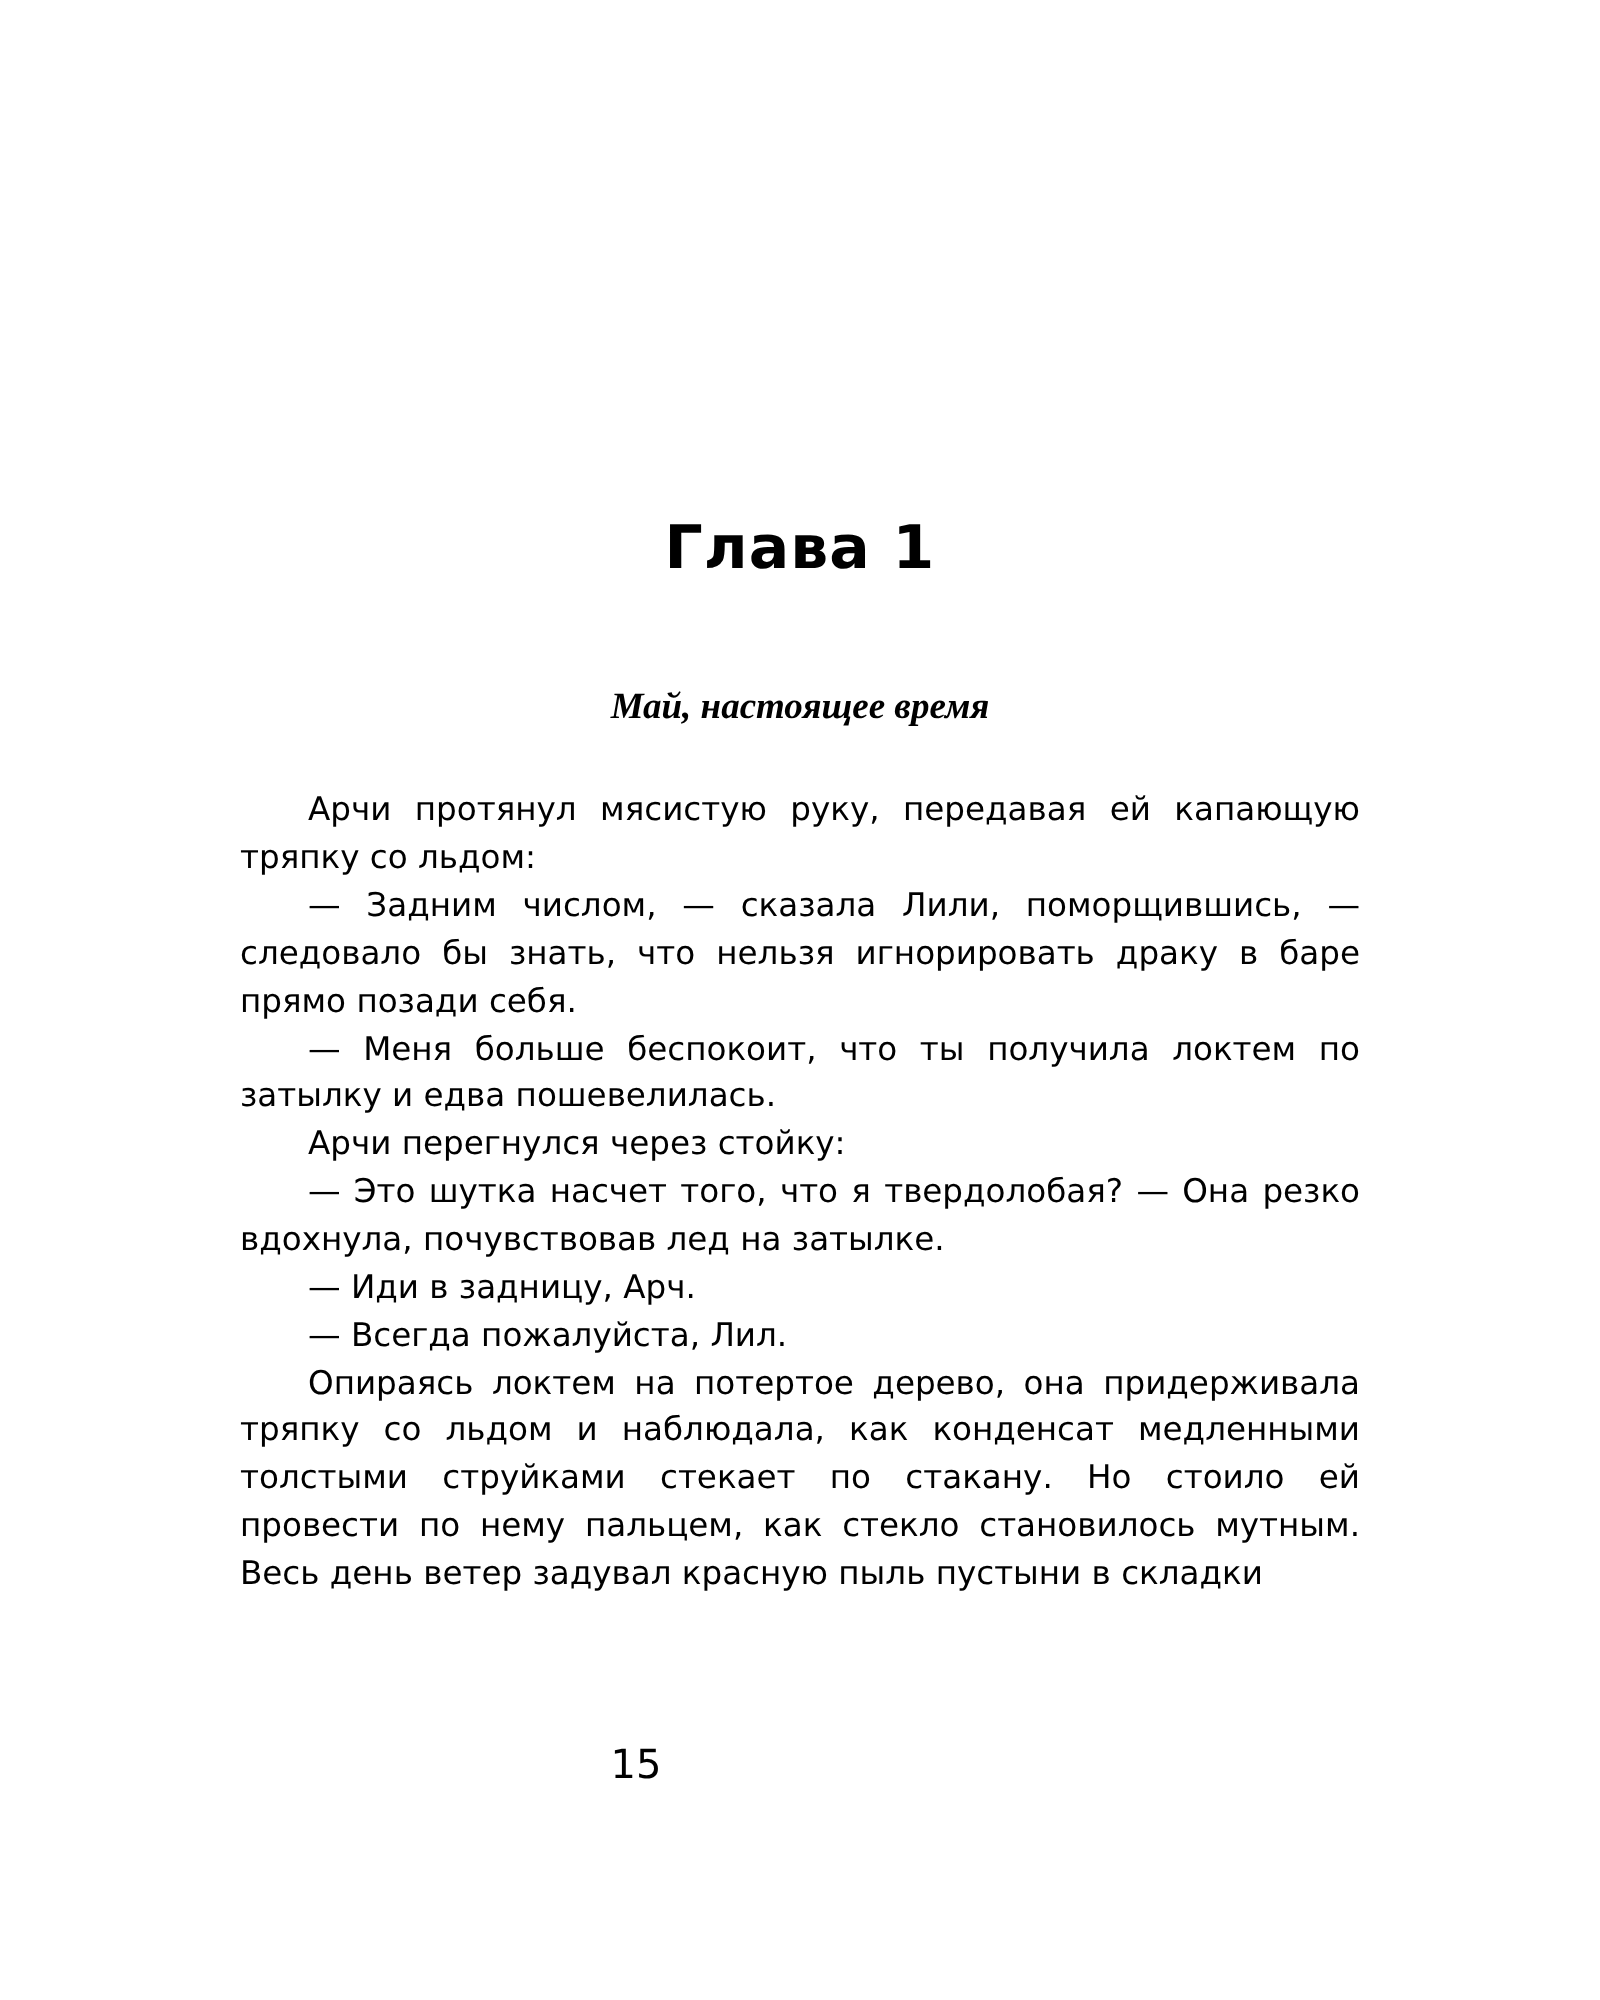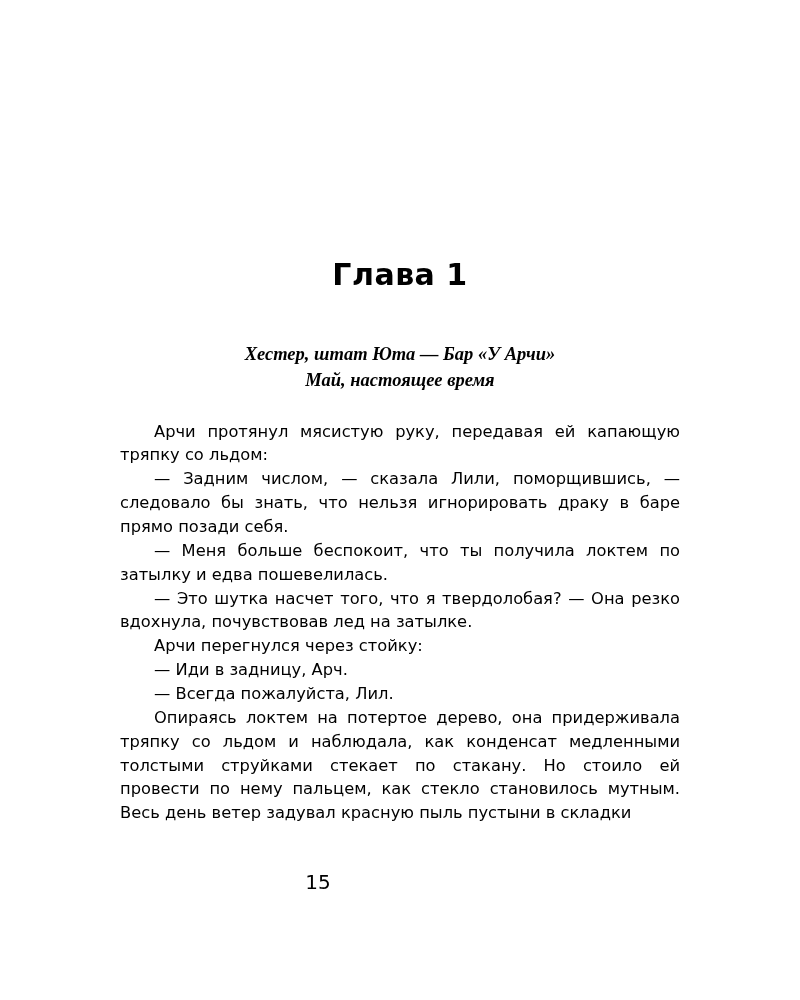--- a/index.html
+++ b/index.html
@@ -75,30 +75,29 @@
 </head>
 <body>
 
 <div class="page">
 
   <div class="content">
 
     <h1 class="chapter-title">Глава 1</h1>
 
     <div class="scene-heading">
-      <span class="line">Хестер, штат Юта — Бар «У Арчи»</span>
       <span class="line">Май, настоящее время</span>
     </div>
 
     <div class="body-text">
       <p>Арчи протянул мясистую руку, передавая ей капающую тряпку со льдом:</p>
       <p>— Задним числом, — сказала Лили, поморщившись, — следовало бы знать, что нельзя игнорировать драку в баре прямо позади себя.</p>
       <p>— Меня больше беспокоит, что ты получила локтем по затылку и едва пошевелилась.</p>
+      <p>Арчи перегнулся через стойку:</p>
       <p>— Это шутка насчет того, что я твердолобая? — Она резко вдохнула, почувствовав лед на затылке.</p>
-      <p>Арчи перегнулся через стойку:</p>
       <p>— Иди в задницу, Арч.</p>
       <p>— Всегда пожалуйста, Лил.</p>
       <p>Опираясь локтем на потертое дерево, она придерживала тряпку со льдом и наблюдала, как конденсат медленными толстыми струйками стекает по стакану. Но стоило ей провести по нему пальцем, как стекло становилось мутным. Весь день ветер задувал красную пыль пустыни в складки</p>
     </div>
 
   </div>
 
   <div class="page-number">15</div>
 
 </div>

